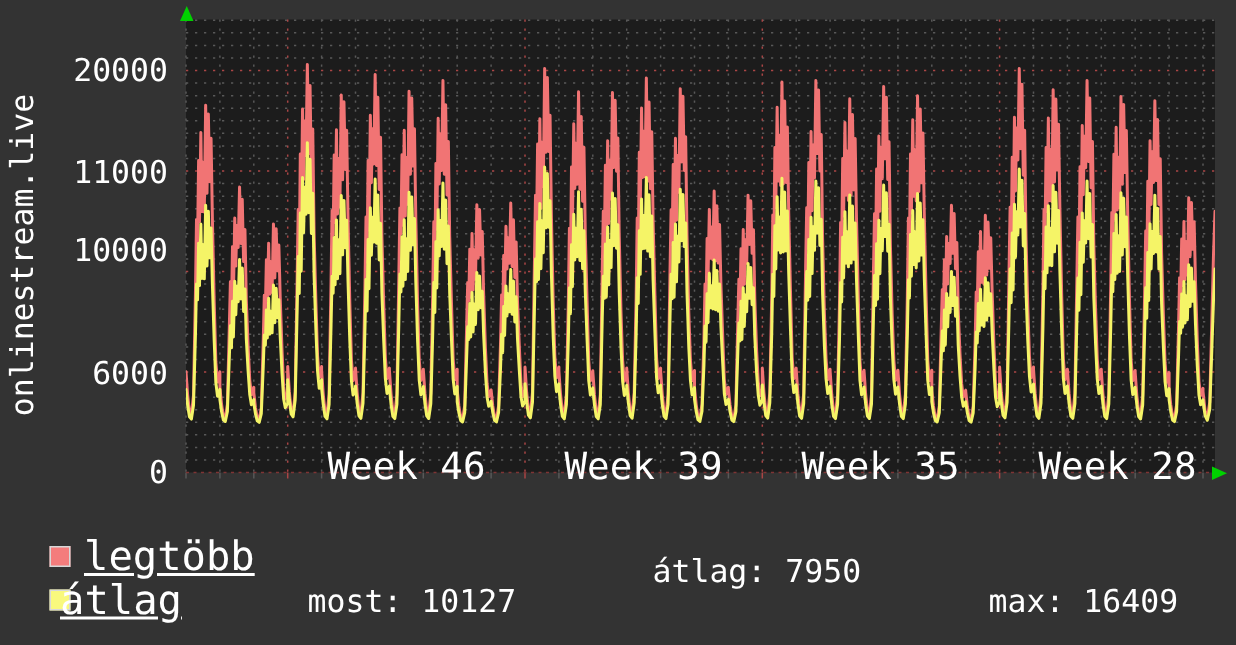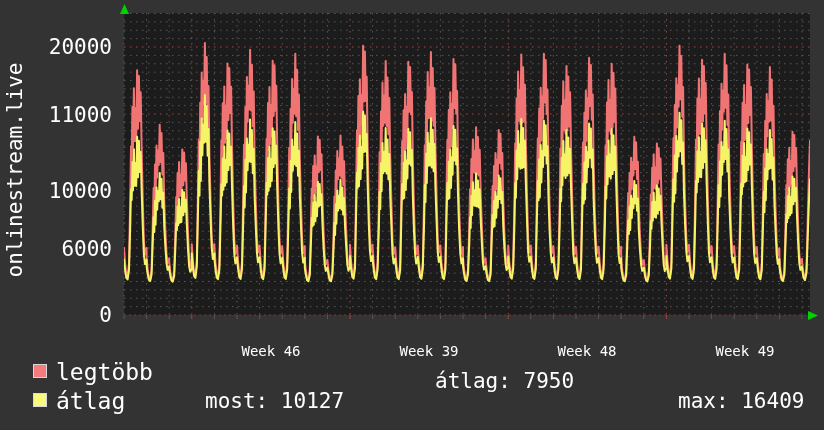--- a/index.html
+++ b/index.html
@@ -15,27 +15,27 @@
   .vtitle{
     left:15px;top:170px;
     transform:translate(-50%,-50%) rotate(-90deg);
     font-size:21px;white-space:nowrap;letter-spacing:0px;
   }
   .ylab{
     left:0;width:112px;text-align:right;
     font-size:21px;line-height:22px;white-space:pre;
   }
   .wlab{
-    top:340px;transform:translateX(-50%);
-    font-size:14px;line-height:22px;white-space:pre;
+    top:300px;transform:translateX(-50%);
+    font-size:25px;line-height:22px;white-space:pre;
   }
   .swatch{
     width:12px;height:12px;border:1px solid #d8d8d8;
   }
-  .legtext{font-size:23px;line-height:22px;white-space:pre;}
+  .legtext{font-size:27px;line-height:22px;white-space:pre;text-decoration:underline;}
   .stat{font-size:21px;line-height:22px;white-space:pre;text-align:right;}
   svg{position:absolute;left:0;top:0;display:block;}
 </style>
 </head>
 <body style="background: rgb(51, 51, 51); color: rgb(255, 255, 255);">
 
 <svg id="graph-svg" width="824" height="430" viewBox="0 0 824 430">
   <defs>
     <clipPath id="plotclip">
         <rect x="124" y="13" width="686" height="302"></rect>
@@ -150,29 +150,29 @@
     <polyline id="line-a" fill="none" stroke-width="2" stroke-linejoin="round" stroke-linecap="round" points="124.0,259.6 125.1,270.2 126.3,277.9 127.6,279.4 129.0,270.2 130.3,223.1 131.0,189.3 131.7,199.9 132.4,162.2 133.0,190.4 133.9,149.3 134.6,185.7 135.3,163.0 136.2,185.9 137.1,136.8 138.0,177.3 138.9,140.8 139.8,171.9 140.7,152.0 141.6,189.3 142.8,227.2 143.9,255.0 145.0,264.1 146.6,259.6 146.6,266.4 147.7,274.3 148.9,279.9 150.2,281.0 151.6,274.3 152.9,237.7 153.6,217.2 154.3,231.9 155.0,200.8 155.6,224.7 156.5,187.5 157.2,209.8 157.9,190.9 158.8,201.2 159.7,173.0 160.6,199.3 161.5,178.7 162.4,207.7 163.3,192.7 164.2,225.7 165.4,247.2 166.5,263.0 167.6,269.8 169.2,266.4 169.2,268.9 170.3,275.7 171.5,280.6 172.8,281.6 174.2,275.7 175.5,244.3 176.2,223.3 176.9,230.1 177.6,206.6 178.2,225.3 179.1,198.9 179.8,222.8 180.5,207.5 181.4,221.9 182.3,190.0 183.2,215.2 184.1,192.2 185.0,211.8 185.9,199.8 186.8,224.2 188.0,248.7 189.1,266.0 190.2,271.8 191.8,268.9 191.8,253.2 192.9,266.5 194.1,276.0 195.4,277.9 196.8,266.5 198.1,207.0 198.8,171.0 199.5,195.7 200.2,142.0 200.8,180.9 201.7,118.4 202.4,155.2 203.1,124.8 204.0,142.8 204.9,95.1 205.8,141.8 206.7,106.1 207.6,155.7 208.5,128.9 209.4,183.6 210.6,219.6 211.7,247.4 212.8,258.9 214.4,253.2 214.4,258.6 215.5,269.7 216.7,277.6 218.0,279.2 219.4,269.7 220.7,217.0 221.4,184.2 222.1,195.5 222.8,158.3 223.4,189.8 224.3,146.6 225.0,185.8 225.7,159.9 226.6,182.5 227.5,130.4 228.4,169.9 229.3,133.6 230.2,165.1 231.1,146.8 232.0,187.2 233.2,226.9 234.3,253.9 235.4,263.4 237.0,258.6 237.0,257.3 238.1,268.9 239.3,277.2 240.6,278.9 242.0,268.9 243.3,219.0 244.0,186.3 244.7,207.4 245.4,159.7 246.0,192.5 246.9,138.5 247.6,170.2 248.3,144.8 249.2,161.4 250.1,119.4 251.0,162.1 251.9,130.0 252.8,173.3 253.7,148.8 254.6,195.5 255.8,227.0 256.9,252.3 258.0,262.3 259.6,257.3 259.6,258.4 260.7,269.6 261.9,277.5 263.2,279.1 264.6,269.6 265.9,214.6 266.6,182.7 267.3,194.7 268.0,157.8 268.6,190.8 269.5,146.5 270.2,186.4 270.9,159.1 271.8,181.0 272.7,128.2 273.6,166.9 274.5,131.4 275.4,163.2 276.3,145.7 277.2,187.7 278.4,227.4 279.5,253.6 280.6,263.2 282.2,258.4 282.2,257.7 283.3,269.2 284.5,277.3 285.8,279.0 287.2,269.2 288.5,221.8 289.2,188.4 289.9,208.4 290.6,161.1 291.2,192.0 292.1,139.8 292.8,170.7 293.5,147.0 294.4,164.3 295.3,122.0 296.2,166.1 297.1,133.4 298.0,175.8 298.9,150.7 299.8,195.4 301.0,226.8 302.1,252.8 303.2,262.6 304.8,257.7 304.8,267.8 305.9,275.1 307.1,280.3 308.4,281.3 309.8,275.1 311.1,238.0 311.8,217.9 312.5,226.3 313.2,202.3 313.8,224.7 314.7,195.0 315.4,221.3 316.1,202.7 317.0,216.3 317.9,181.7 318.8,206.5 319.7,184.0 320.6,205.1 321.5,194.2 322.4,222.4 323.6,248.2 324.7,264.6 325.8,270.9 327.4,267.8 327.4,267.5 328.5,274.9 329.7,280.2 331.0,281.3 332.4,274.9 333.7,245.2 334.4,222.8 335.1,235.1 335.8,204.3 336.4,223.7 337.3,190.6 338.0,210.6 338.7,195.9 339.6,207.9 340.5,179.7 341.4,209.5 342.3,187.4 343.2,214.6 344.1,197.9 345.0,226.0 346.2,246.8 347.3,264.3 348.4,270.7 350.0,267.5 350.0,255.9 351.1,268.1 352.3,276.8 353.6,278.6 355.0,268.1 356.3,204.9 357.0,172.7 357.7,187.8 358.4,147.9 359.0,186.3 359.9,135.6 360.6,179.1 361.3,147.1 362.2,168.5 363.1,111.4 364.0,151.9 364.9,115.6 365.8,151.5 366.7,133.9 367.6,182.4 368.8,224.4 369.9,250.7 371.0,261.1 372.6,255.9 372.6,258.6 373.7,269.7 374.9,277.6 376.2,279.2 377.6,269.7 378.9,226.3 379.6,191.8 380.3,209.1 381.0,163.2 381.6,191.2 382.5,142.9 383.2,173.3 383.9,152.1 384.8,171.2 385.7,127.9 386.6,173.6 387.5,139.5 388.4,179.2 389.3,153.9 390.2,194.7 391.4,226.6 392.5,253.9 393.6,263.4 395.2,258.6 395.2,258.9 396.3,269.8 397.5,277.7 398.8,279.2 400.2,269.8 401.5,212.2 402.2,184.2 402.9,198.9 403.6,162.7 404.2,198.1 405.1,151.3 405.8,189.9 406.5,160.4 407.4,178.4 408.3,128.7 409.2,163.8 410.1,132.3 411.0,165.5 411.9,149.9 412.8,194.7 414.0,231.5 415.1,254.2 416.2,263.6 417.8,258.9 417.8,256.8 418.9,268.6 420.1,277.1 421.4,278.8 422.8,268.6 424.1,222.9 424.8,185.1 425.5,202.3 426.2,153.8 426.8,182.9 427.7,132.7 428.4,165.8 429.1,143.7 430.0,165.5 430.9,118.3 431.8,167.4 432.7,129.8 433.6,171.2 434.5,144.0 435.4,186.4 436.6,221.7 437.7,251.8 438.8,261.9 440.4,256.8 440.4,258.4 441.5,269.6 442.7,277.5 444.0,279.1 445.4,269.6 446.7,210.6 447.4,182.9 448.1,199.1 448.8,161.7 449.4,198.2 450.3,149.4 451.0,187.9 451.7,157.5 452.6,174.7 453.5,126.1 454.4,160.5 455.3,129.7 456.2,164.4 457.1,148.6 458.0,195.1 459.2,231.4 460.3,253.6 461.4,263.2 463.0,258.4 463.0,266.2 464.1,274.1 465.3,279.8 466.6,281.0 468.0,274.1 469.3,243.4 470.0,217.4 470.7,228.1 471.4,195.9 472.0,215.2 472.9,182.2 473.6,205.2 474.3,190.5 475.2,206.0 476.1,173.4 477.0,206.5 477.9,180.4 478.8,207.5 479.7,189.3 480.6,217.3 481.8,241.9 482.9,262.7 484.0,269.6 485.6,266.2 485.6,266.8 486.7,274.5 487.9,280.0 489.2,281.1 490.6,274.5 491.9,234.0 492.6,215.3 493.3,227.3 494.0,200.9 494.6,226.3 495.5,191.8 496.2,217.7 496.9,196.7 497.8,207.8 498.7,175.6 499.6,198.9 500.5,178.3 501.4,203.1 502.3,191.9 503.2,224.5 504.4,248.6 505.5,263.5 506.6,270.1 508.2,266.8 508.2,256.6 509.3,268.5 510.5,277.0 511.8,278.7 513.2,268.5 514.5,222.1 515.2,182.9 515.9,197.7 516.6,150.5 517.2,179.3 518.1,131.1 518.8,166.6 519.5,144.6 520.4,168.7 521.3,118.9 522.2,168.0 523.1,128.0 524.0,167.3 524.9,140.6 525.8,181.8 527.0,219.9 528.1,251.5 529.2,261.7 530.8,256.6 530.8,257.5 531.9,269.0 533.1,277.3 534.4,278.9 535.8,269.0 537.1,208.9 537.8,181.0 538.5,200.2 539.2,159.6 539.8,197.6 540.7,144.9 541.4,182.4 542.1,151.2 543.0,166.9 543.9,120.7 544.8,155.3 545.7,125.2 546.6,163.6 547.5,146.2 548.4,195.6 549.6,230.6 550.7,252.6 551.8,262.4 553.4,257.5 553.4,258.4 554.5,269.6 555.7,277.5 557.0,279.1 558.4,269.6 559.7,225.2 560.4,188.4 561.1,201.3 561.8,158.1 562.4,185.3 563.3,141.1 564.0,175.5 564.7,154.5 565.6,177.9 566.5,130.0 567.4,175.4 568.3,137.4 569.2,172.9 570.1,148.7 571.0,186.9 572.2,223.8 573.3,253.6 574.4,263.2 576.0,258.4 576.0,258.0 577.1,269.3 578.3,277.4 579.6,279.0 581.0,269.3 582.3,211.2 583.0,183.7 583.7,203.6 584.4,162.5 585.0,199.5 585.9,146.8 586.6,182.5 587.3,152.3 588.2,167.1 589.1,123.4 590.0,157.7 590.9,128.5 591.8,167.5 592.7,149.5 593.6,198.3 594.8,231.6 595.9,253.1 597.0,262.8 598.6,258.0 598.6,258.2 599.7,269.4 600.9,277.5 602.2,279.1 603.6,269.4 604.9,223.4 605.6,186.5 606.3,198.6 607.0,156.4 607.6,184.2 608.5,140.4 609.2,176.3 609.9,154.5 610.8,178.6 611.7,129.0 612.6,174.0 613.5,135.3 614.4,170.0 615.3,146.5 616.2,185.0 617.4,223.3 618.5,253.4 619.6,263.0 621.2,258.2 621.2,267.8 622.3,275.1 623.5,280.3 624.8,281.3 626.2,275.1 627.5,238.6 628.2,220.6 628.9,233.9 629.6,206.6 630.2,230.1 631.1,195.7 631.8,217.9 632.5,198.9 633.4,208.3 634.3,181.0 635.2,203.6 636.1,184.9 637.0,210.8 637.9,198.5 638.8,229.9 640.0,250.7 641.1,264.6 642.2,270.9 643.8,267.8 643.8,268.0 644.9,275.2 646.1,280.4 647.4,281.4 648.8,275.2 650.1,244.6 650.8,221.3 651.5,228.7 652.2,202.3 652.8,220.7 653.7,192.8 654.4,216.7 655.1,202.1 656.0,217.7 656.9,185.2 657.8,213.4 658.7,188.5 659.6,210.1 660.5,195.8 661.4,220.6 662.6,245.8 663.7,264.9 664.8,271.1 666.4,268.0 666.4,256.1 667.5,268.2 668.7,276.9 670.0,278.6 671.4,268.2 672.7,209.8 673.4,179.3 674.1,201.8 674.8,155.4 675.4,193.3 676.3,136.1 677.0,171.6 677.7,141.2 678.6,156.6 679.5,112.7 680.4,151.3 681.3,120.2 682.2,164.0 683.1,142.4 684.0,193.9 685.2,227.4 686.3,250.9 687.4,261.3 689.0,256.1 689.0,257.3 690.1,268.9 691.3,277.2 692.6,278.9 694.0,268.9 695.3,217.8 696.0,181.0 696.7,192.5 697.4,151.4 698.0,181.9 698.9,137.2 699.6,176.8 700.3,152.2 701.2,177.2 702.1,123.7 703.0,167.9 703.9,128.2 704.8,162.1 705.7,140.3 706.6,180.9 707.8,222.1 708.9,252.3 710.0,262.3 711.6,257.3 711.6,257.5 712.7,269.0 713.9,277.3 715.2,278.9 716.6,269.0 717.9,215.3 718.6,185.3 719.3,206.9 720.0,161.5 720.6,196.5 721.5,142.0 722.2,174.8 722.9,147.1 723.8,162.0 724.7,120.7 725.6,159.1 726.5,129.0 727.4,171.4 728.3,149.6 729.2,198.0 730.4,229.4 731.5,252.6 732.6,262.4 734.2,257.5 734.2,258.2 735.3,269.4 736.5,277.5 737.8,279.1 739.2,269.4 740.5,218.0 741.2,183.4 741.9,194.5 742.6,155.7 743.2,186.4 744.1,143.0 744.8,182.2 745.5,157.2 746.4,181.0 747.3,128.5 748.2,170.0 749.1,132.2 750.0,164.5 750.9,144.6 751.8,184.6 753.0,224.9 754.1,253.4 755.2,263.0 756.8,258.2 756.8,259.1 757.9,270.0 759.1,277.7 760.4,279.3 761.8,270.0 763.1,221.2 763.8,191.9 764.5,212.2 765.2,168.4 765.8,200.3 766.7,149.2 767.4,179.3 768.1,154.3 769.0,169.0 769.9,130.1 770.8,168.0 771.7,138.9 772.6,179.4 773.5,157.6 774.4,202.4 775.6,231.8 776.7,254.4 777.8,263.8 779.4,259.1 779.4,266.6 780.5,274.4 781.7,280.0 783.0,281.1 784.4,274.4 785.7,237.4 786.4,214.3 787.1,222.2 787.8,196.0 788.4,218.1 789.3,187.7 790.0,215.3 790.7,197.2 791.6,213.1 792.5,176.5 793.4,204.3 794.3,178.7 795.2,200.9 796.1,187.9 797.0,216.3 798.2,244.2 799.3,263.3 800.4,269.9 802.0,266.6 802.0,267.5 803.4,277.0 804.9,280.2 806.5,272.8 807.9,232.4 809.0,200.5 810.0,179.3" stroke="#f5f467"></polyline>
   </g>
   <polygon id="arrow-up" points="124.5,4 120,14 129,14" fill="#00d200"></polygon>
   <polygon id="arrow-right" points="818,315.5 808,311 808,320" fill="#00d200"></polygon>
 </svg>
 
 <div class="abs vtitle">onlinestream.live</div>
 
 <div class="abs ylab" style="top:36px">20000</div>
 <div class="abs ylab" style="top:104px">11000</div>
-<div class="abs ylab" style="top:180px">10000</div>
+<div class="abs ylab" style="top:156px">10000</div>
 <div class="abs ylab" style="top:238px">6000</div>
 <div class="abs ylab" style="top:304px">0</div>
 
 <div class="abs wlab" style="left:271px">Week 46</div>
 <div class="abs wlab" style="left:429px">Week 39</div>
-<div class="abs wlab" style="left:587px">Week 48</div>
-<div class="abs wlab" style="left:745px">Week 49</div>
+<div class="abs wlab" style="left:587px">Week 35</div>
+<div class="abs wlab" style="left:745px">Week 28</div>
 
 <div class="abs swatch" id="sw-red" style="left: 33px; top: 364px; background: rgb(244, 124, 124);"></div>
 <div class="abs legtext" style="left:56px;top:361px">legtöbb</div>
 <div class="abs swatch" id="sw-yellow" style="left: 33px; top: 393px; background: rgb(249, 249, 125);"></div>
-<div class="abs legtext" style="left:56px;top:390px">átlag</div>
+<div class="abs legtext" style="left:40px;top:390px">átlag</div>
 
 <div class="abs stat" style="left:205px;top:390px">most: 10127</div>
 <div class="abs stat" style="left:435px;top:370px">átlag: 7950</div>
-<div class="abs stat" style="left:678px;top:390px">max: 16409</div>
+<div class="abs stat" style="left:659px;top:390px">max: 16409</div>
 
 </body></html>

